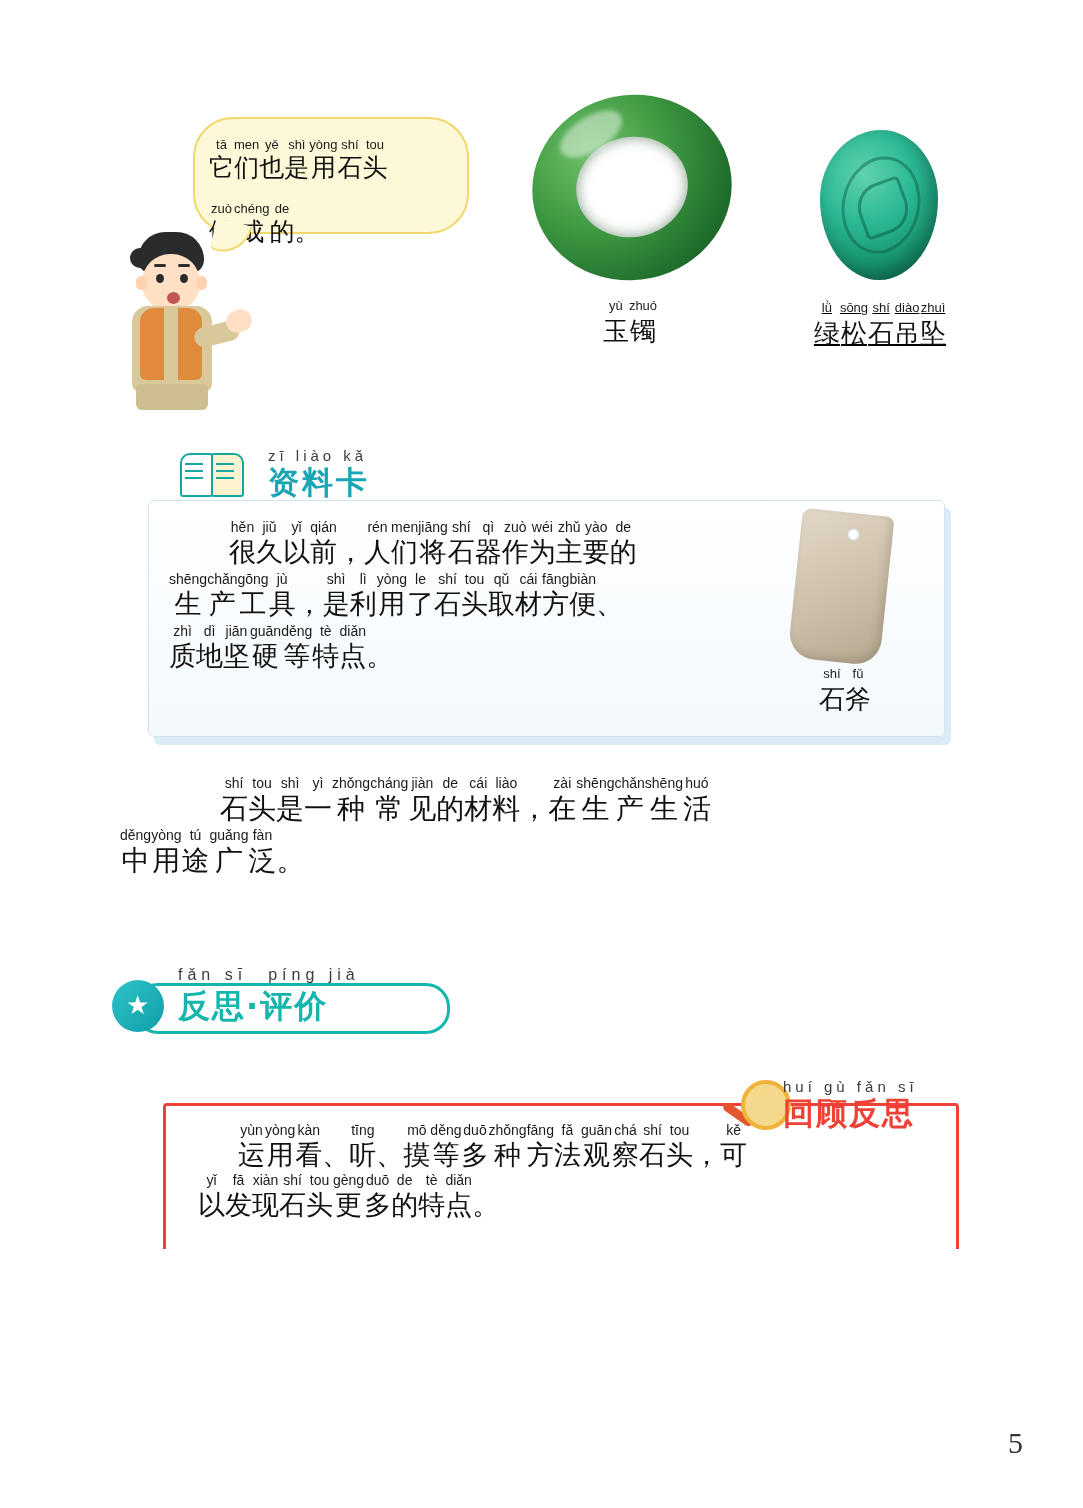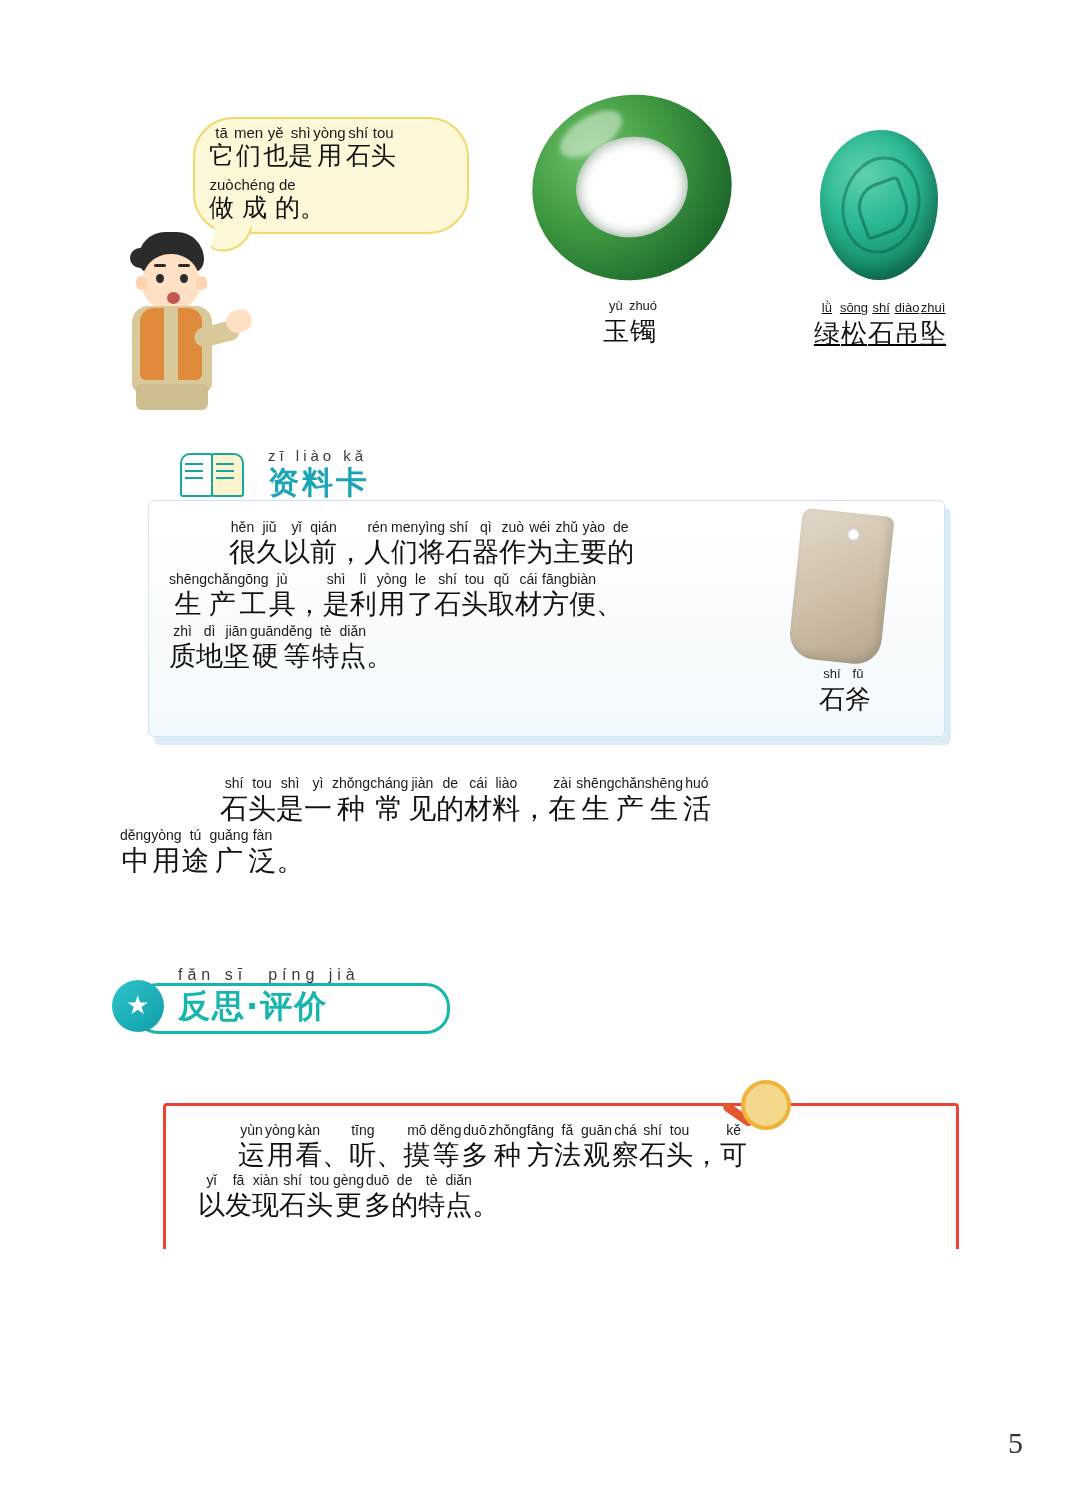--- a/index.html
+++ b/index.html
@@ -68,21 +68,21 @@
     width: 34px;
     height: 30px;
     background: #fdf8d8;
     border-right: 2px solid #f0d86a;
     border-bottom: 2px solid #f0d86a;
     border-radius: 0 0 30px 6px;
     transform: rotate(14deg);
   }
   .bubble .ruby-line { padding: 6px 0 0 14px; }
   .bubble .rb .hz { font-size: 25px; line-height: 31px; }
-  .bubble .rb .py { font-size: 15px; line-height: 15px; }
+  .bubble .rb .py { font-size: 13px; line-height: 15px; margin-top: 12px; }
 
   
   .boy { position: absolute; left: 118px; top: 232px; width: 120px; height: 178px; }
   .boy .hair {
     position: absolute; left: 20px; top: 0; width: 66px; height: 42px;
     background: #2b2b2b; border-radius: 34px 34px 18px 18px;
   }
   .boy .hair::after {
     content:""; position:absolute; left: -8px; top: 16px; width: 24px; height: 20px;
     background:#2b2b2b; border-radius: 12px;
@@ -454,21 +454,21 @@
           </span>
           <span class="rb">
             <span class="py">rén</span>
             <span class="hz">人</span>
           </span>
           <span class="rb">
             <span class="py">men</span>
             <span class="hz">们</span>
           </span>
           <span class="rb">
-            <span class="py">yìng</span>
+            <span class="py">jiāng</span>
             <span class="hz">将</span>
           </span>
           <span class="rb">
             <span class="py">shí</span>
             <span class="hz">石</span>
           </span>
           <span class="rb">
             <span class="py">qì</span>
             <span class="hz">器</span>
           </span>
@@ -841,15 +841,19 @@
           </span>
         </div>
     </div>
   </div>
   <div class="hg-fade"></div>
 
   <div class="magnifier">
     <div class="handle"></div>
     <div class="lens"></div>
   </div>
+  <div class="hg-label">
+    <div class="py">huí gù fǎn sī</div>
+    <div class="hz">回顾反思</div>
+  </div>
 
   <div class="page-num">5</div>
 </div>
 
 </body></html>

